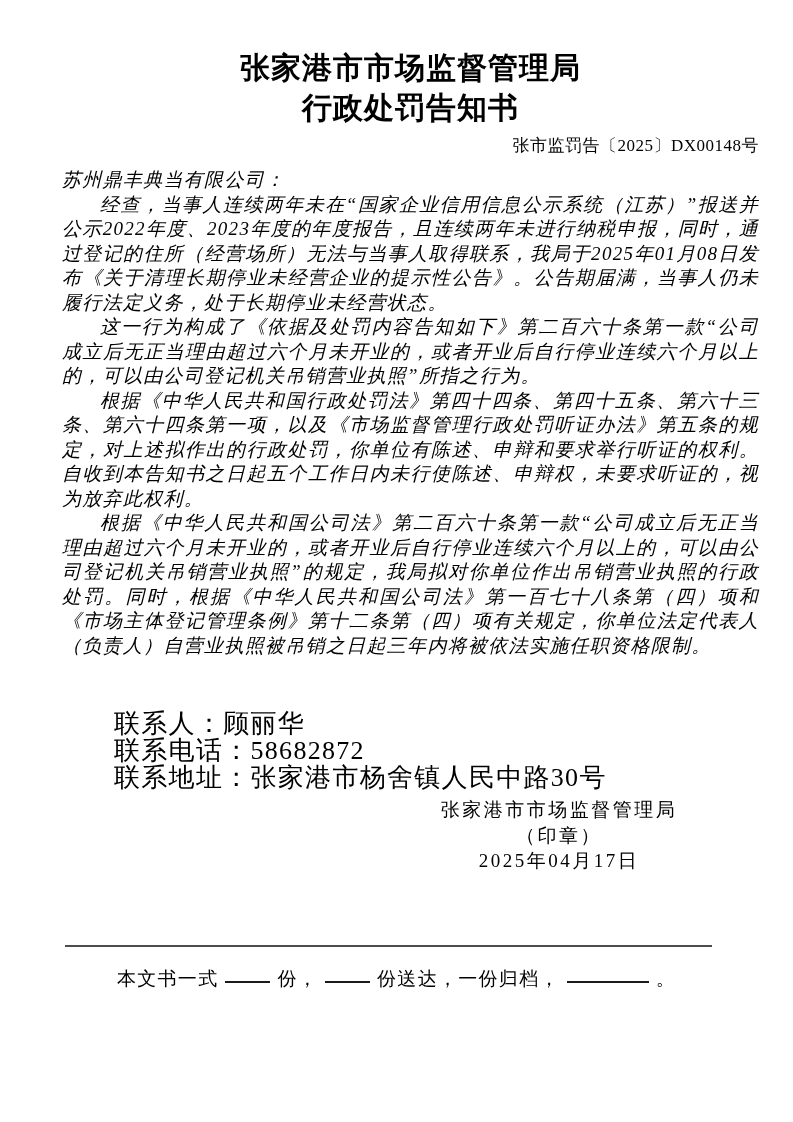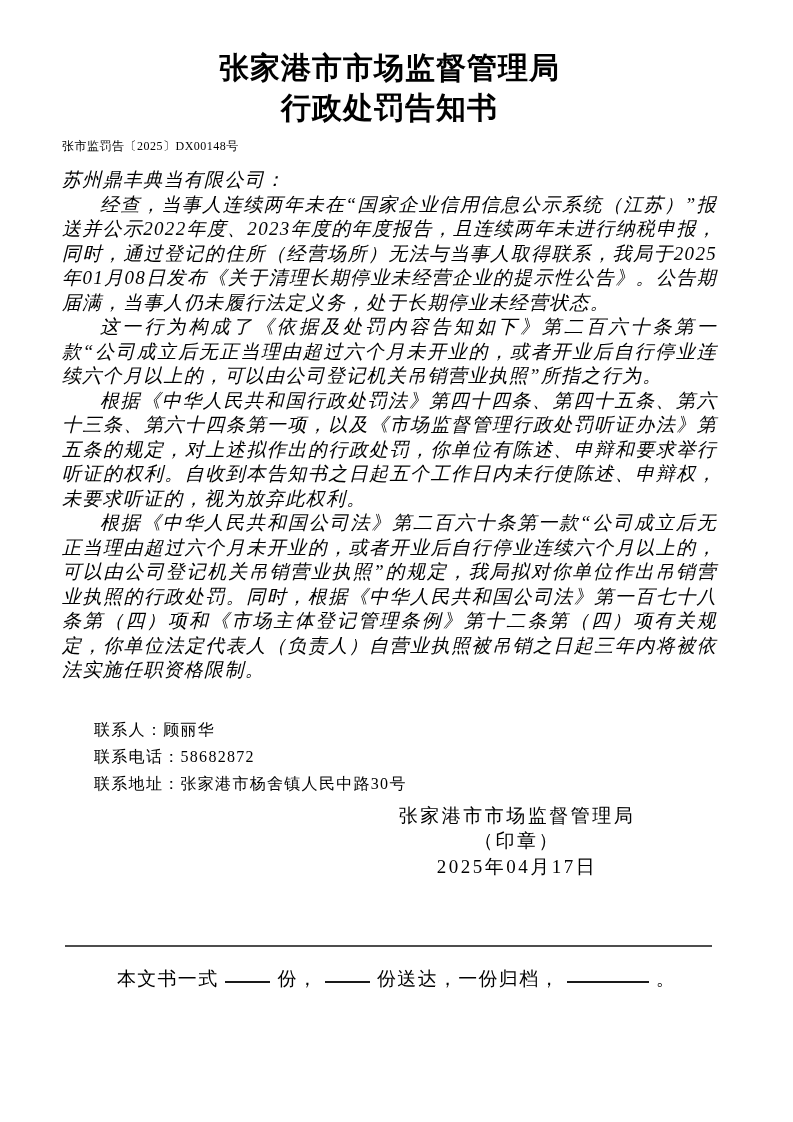--- a/index.html
+++ b/index.html
@@ -6,56 +6,56 @@
   html, body { margin: 0; padding: 0; background: #ffffff; }
   .page {
     position: relative;
     width: 793px;
     height: 1122px;
     margin: 0 auto;
     background: #ffffff;
     color: #000000;
     overflow: hidden;
     font-family: "Liberation Serif", "DejaVu Serif", serif;
-    padding: 48px 76px 0 62px;
+    padding: 48px 34px 0 62px;
   }
   
   .agency-title, .doc-title {
     margin: 0;
     text-align: center;
     font-family: "DejaVu Sans", "Liberation Sans", sans-serif;
     font-weight: 700;
     font-size: 30px;
     line-height: 40px;
     letter-spacing: 1px;
   }
   .doc-number {
     margin-top: 7px;
-    text-align: left;
-    font-size: 12px;
+    text-align: right;
+    font-size: 17px;
     line-height: 22px;
     letter-spacing: 0.5px;
   }
   
   .body-text {
     margin-top: 11px;
     font-size: 19px;
     line-height: 24.5px;
     letter-spacing: 1.3px;
     text-align: justify;
     text-justify: inter-ideograph;
     font-style: italic;
   }
   .body-text p { margin: 0; }
   .para { text-indent: 2em; }
   
   .contact {
-    margin-top: 33px;
+    margin-top: 52px;
     padding-left: 2em;
-    font-size: 16px;
+    font-size: 26px;
     line-height: 27px;
     letter-spacing: 1.3px;
   }
   
   .signature {
     width: 300px;
     margin: 6px 50px 0 auto;
     text-align: center;
     font-size: 19px;
     line-height: 25.5px;

